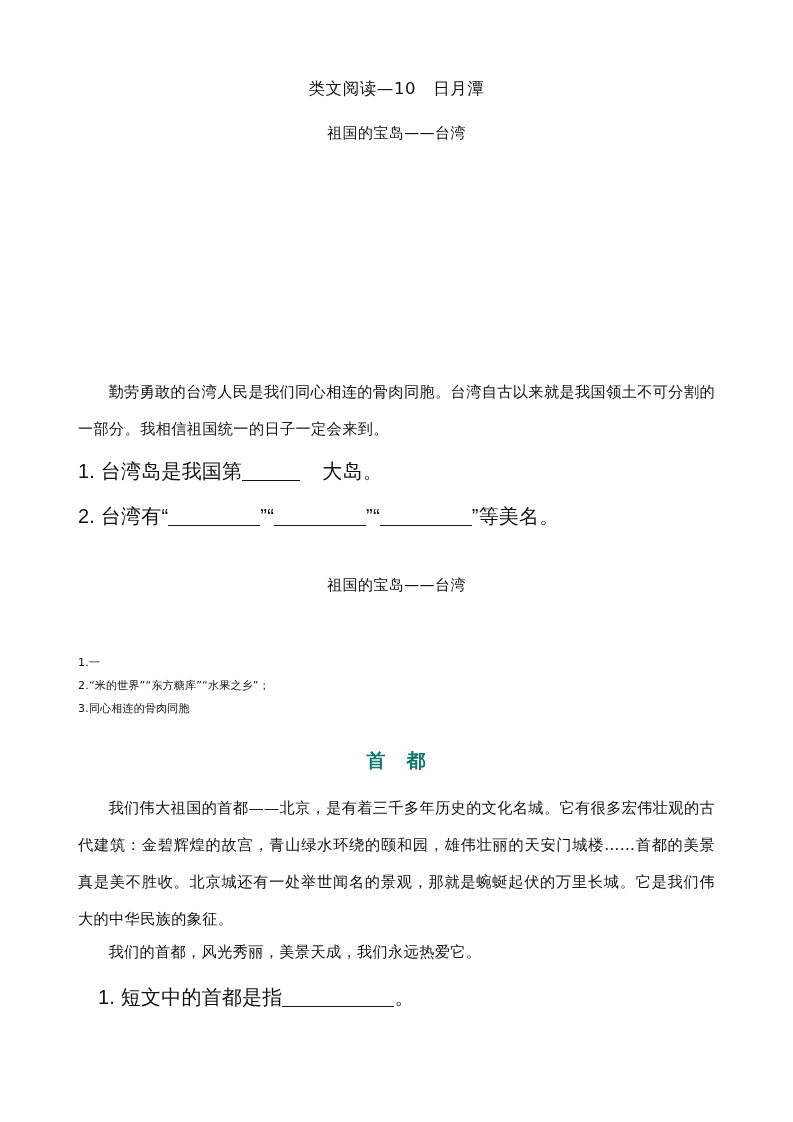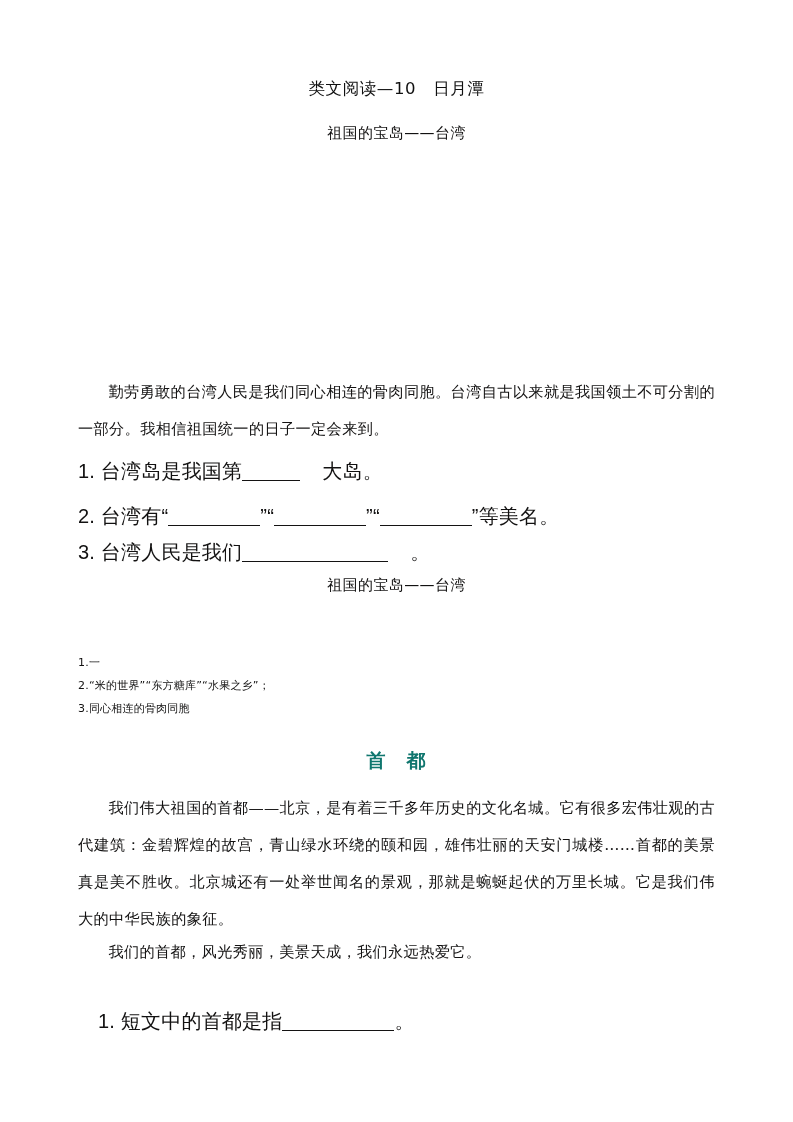--- a/index.html
+++ b/index.html
@@ -107,21 +107,21 @@
     width: 637px;
     font-family: Liberation Sans, sans-serif;
     font-size: 20px;
     letter-spacing: 0.2px;
     color: #121111;
     white-space: nowrap;
   }
   #q1 { top: 458px; }
   #q2 { top: 482px; margin-top: 21px; }
   #q3 { top: 539px; }
-  #q-bj-1 { left: 98px; top: 1008px; }
+  #q-bj-1 { left: 98px; top: 984px; }
 
   .blank {
     display: inline-block;
     border-bottom: 1.4px solid #141313;
     vertical-align: -3px;
     height: 15px;
   }
   .b-short { width: 58px; }
   .b-med   { width: 92px; }
   .b-long  { width: 146px; }
@@ -159,24 +159,20 @@
   <div id="q1" class="qline">
     <span>1.</span>
     <span>台湾岛是我国第</span><span class="blank b-short"></span><span class="spacer-gap"></span><span>大岛。</span>
   </div>
 
   <div id="q2" class="qline">
     <span>2.</span>
     <span>台湾有“</span><span class="blank b-med"></span><span>”“</span><span class="blank b-med"></span><span>”“</span><span class="blank b-med"></span><span>”等美名。</span>
   </div>
 
-  <div id="q3" class="qline">
-    <span>3.</span>
-    <span>台湾人民是我们</span><span class="blank b-long"></span><span class="spacer-gap"></span><span>。</span>
-  </div>
 
   <div class="answer-title">祖国的宝岛——台湾</div>
 
   <div id="a1" class="ans">1.一</div>
   <div id="a2" class="ans">2.“米的世界”“东方糖库”“水果之乡”；</div>
   <div id="a3" class="ans">3.同心相连的骨肉同胞</div>
 
   <div class="article-title-2">首　都</div>
 
   <div id="para-bj-2" class="para serif-body">我们的首都，风光秀丽，美景天成，我们永远热爱它。</div>

